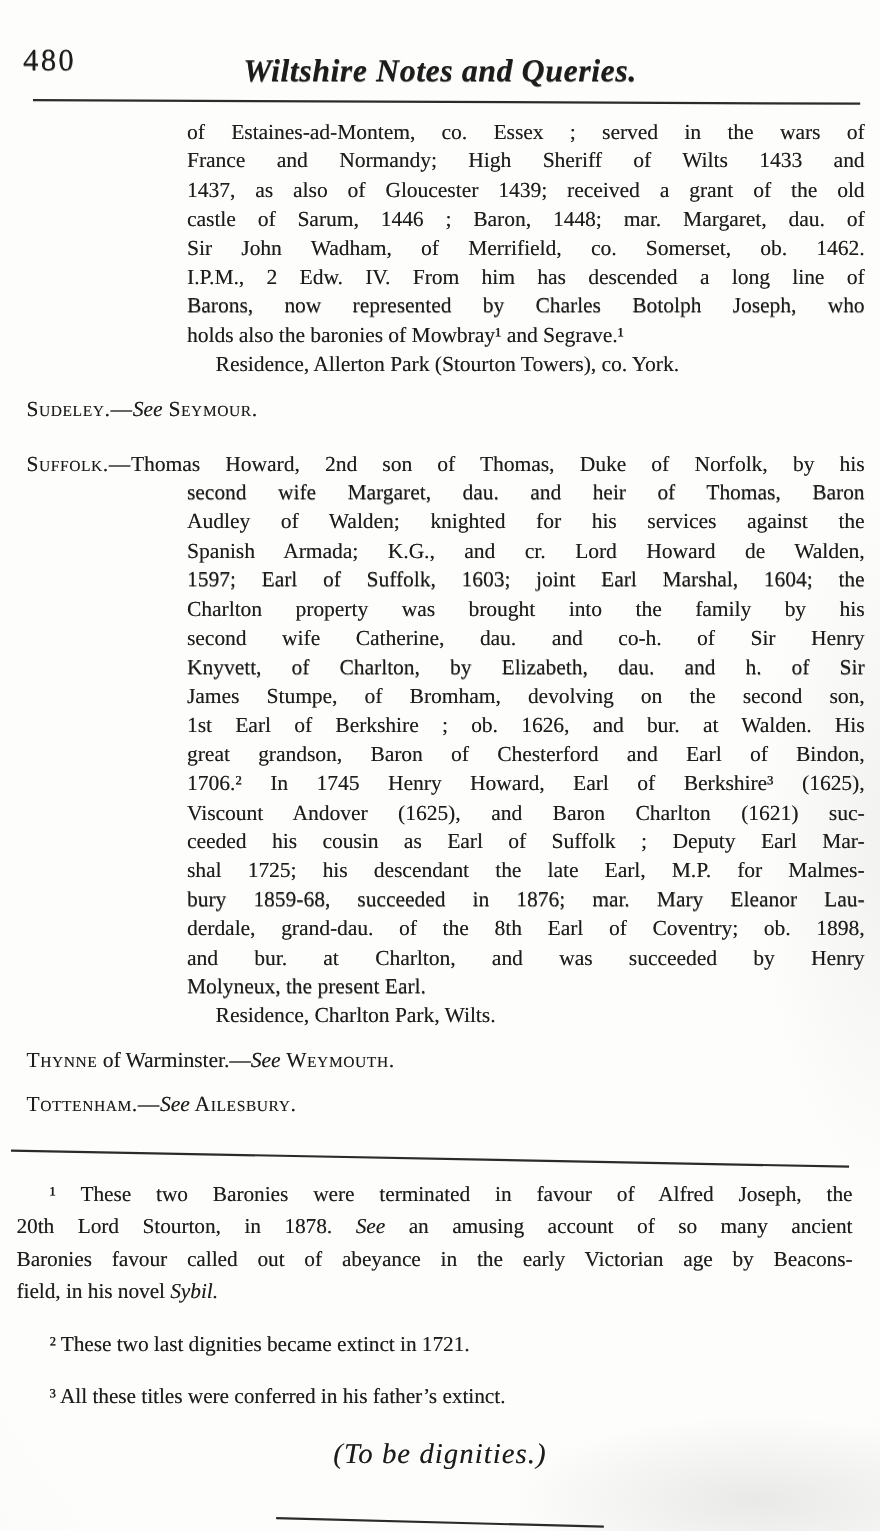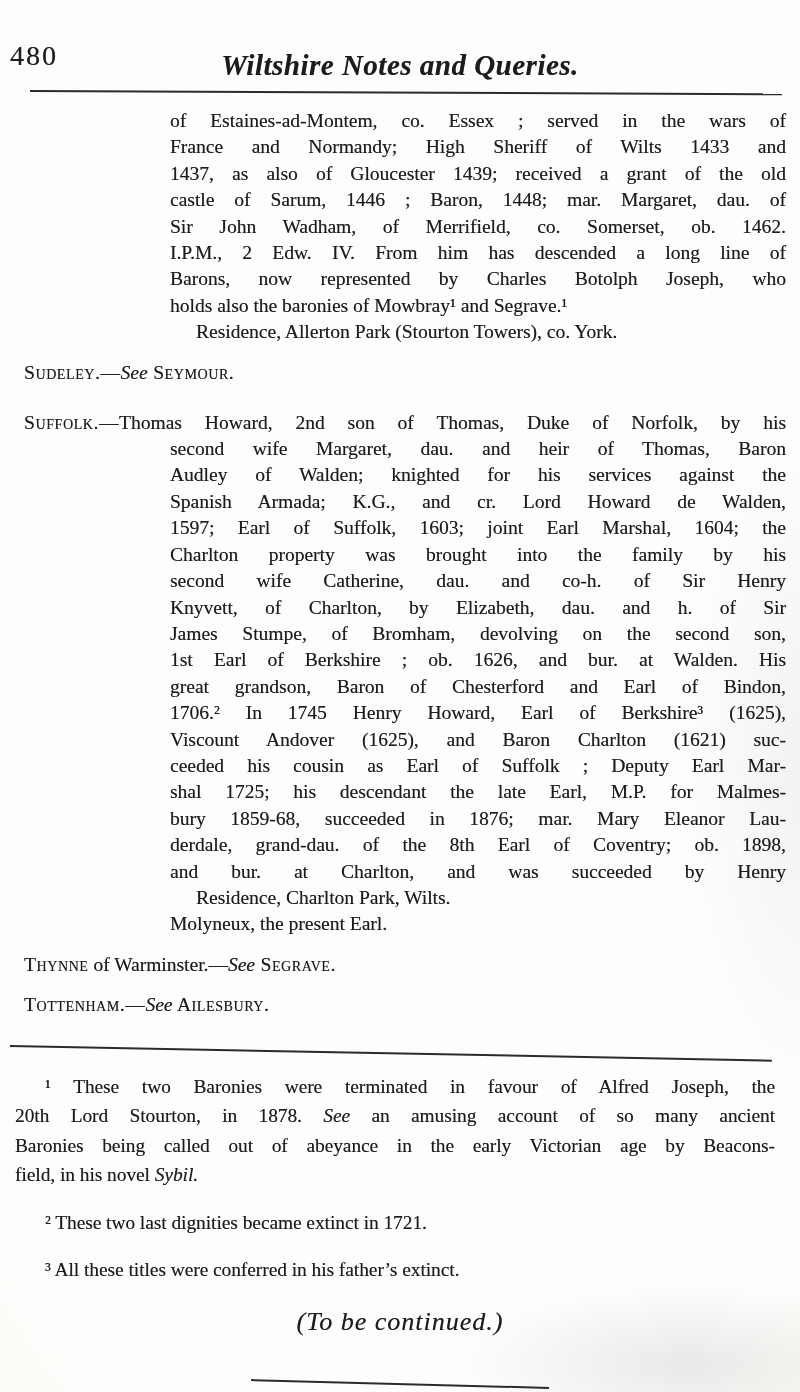--- a/index.html
+++ b/index.html
@@ -13,21 +13,21 @@
     background:
       radial-gradient(ellipse 320px 110px at 86% 98%, rgba(110,110,108,0.14), transparent 70%),
       radial-gradient(ellipse 160px 420px at 101% 55%, rgba(140,140,138,0.10), transparent 75%),
       radial-gradient(ellipse 900px 1500px at 50% 45%, #fdfdfb 60%, #f4f4f0 100%),
       #fbfbf9;
     overflow: hidden;
     text-shadow: 0.2px 0.2px 0.4px rgba(25,25,25,0.55);
   }
   .header { position: relative; padding-top: 38px; height: 42px; }
   .pagenum {
-    position: absolute; left: 10px; top: 40px;
+    position: absolute; left: 21px; top: 40px;
     font-size: 28px; letter-spacing: 2px;
   }
   .title {
     display: block; text-align: center;
     font-style: italic; font-weight: bold;
     font-size: 29px; letter-spacing: 0.5px; margin-top: 11px;
   }
   .rule { height: 2px; background: #2b2b29; }
   .header-rule { margin: 10px 18px 0 30px; transform: rotate(0.25deg); transform-origin: left center; }
   .entries { margin: 16px 14px 0 24px; font-size: 19.5px; }
@@ -100,41 +100,41 @@
         <div class="ln">James Stumpe, of Bromham, devolving on the second son,</div>
         <div class="ln">1st Earl of Berkshire ; ob. 1626, and bur. at Walden.  His</div>
         <div class="ln">great grandson, Baron of Chesterford and Earl of Bindon,</div>
         <div class="ln">1706.²  In 1745 Henry Howard, Earl of Berkshire³ (1625),</div>
         <div class="ln">Viscount Andover (1625), and Baron Charlton (1621) suc-</div>
         <div class="ln">ceeded his cousin as Earl of Suffolk ; Deputy Earl Mar-</div>
         <div class="ln">shal 1725; his descendant the late Earl, M.P. for Malmes-</div>
         <div class="ln">bury 1859-68, succeeded in 1876; mar. Mary Eleanor Lau-</div>
         <div class="ln">derdale, grand-dau. of the 8th Earl of Coventry; ob. 1898,</div>
         <div class="ln">and bur. at Charlton, and was succeeded by Henry</div>
+        <div class="ln end">Molyneux, the present Earl.</div>
         <div class="ln end res">Residence, Charlton Park, Wilts.</div>
-        <div class="ln end">Molyneux, the present Earl.</div>
       </div>
     </div>
 
-    <div class="xref"><span class="sc">Thynne</span><span> of Warminster.—</span><span class="it">See</span><span class="sc"> Segrave.</span></div>
+    <div class="xref"><span class="sc">Thynne</span><span> of Warminster.—</span><span class="it">See</span><span class="sc"> Weymouth.</span></div>
 
     <div class="xref"><span class="sc">Tottenham.—</span><span class="it">See</span><span class="sc"> Ailesbury.</span></div>
 
   </div>
 
   <div class="rule foot-rule"></div>
 
   <div class="footnotes">
     <div class="fn">
       <div class="ln fnln indent">¹ These two Baronies were terminated in favour of Alfred Joseph, the</div>
       <div class="ln fnln"><span>20th Lord Stourton, in 1878.  </span><span class="it">See</span><span> an amusing account of so many ancient</span></div>
-      <div class="ln fnln">Baronies being called out of abeyance in the early Victorian age by Beacons-</div>
+      <div class="ln fnln">Baronies favour called out of abeyance in the early Victorian age by Beacons-</div>
       <div class="ln end fnln"><span>field, in his novel </span><span class="it">Sybil.</span></div>
     </div>
     <div class="fn-single">² These two last dignities became extinct in 1721.</div>
     <div class="fn-single">³ All these titles were conferred in his father’s extinct.</div>
   </div>
 
-  <div class="continued">(To be continued.)</div>
+  <div class="continued">(To be dignities.)</div>
 
   <div class="bottom-rule"></div>
 
 </div>
 
 </body></html>

